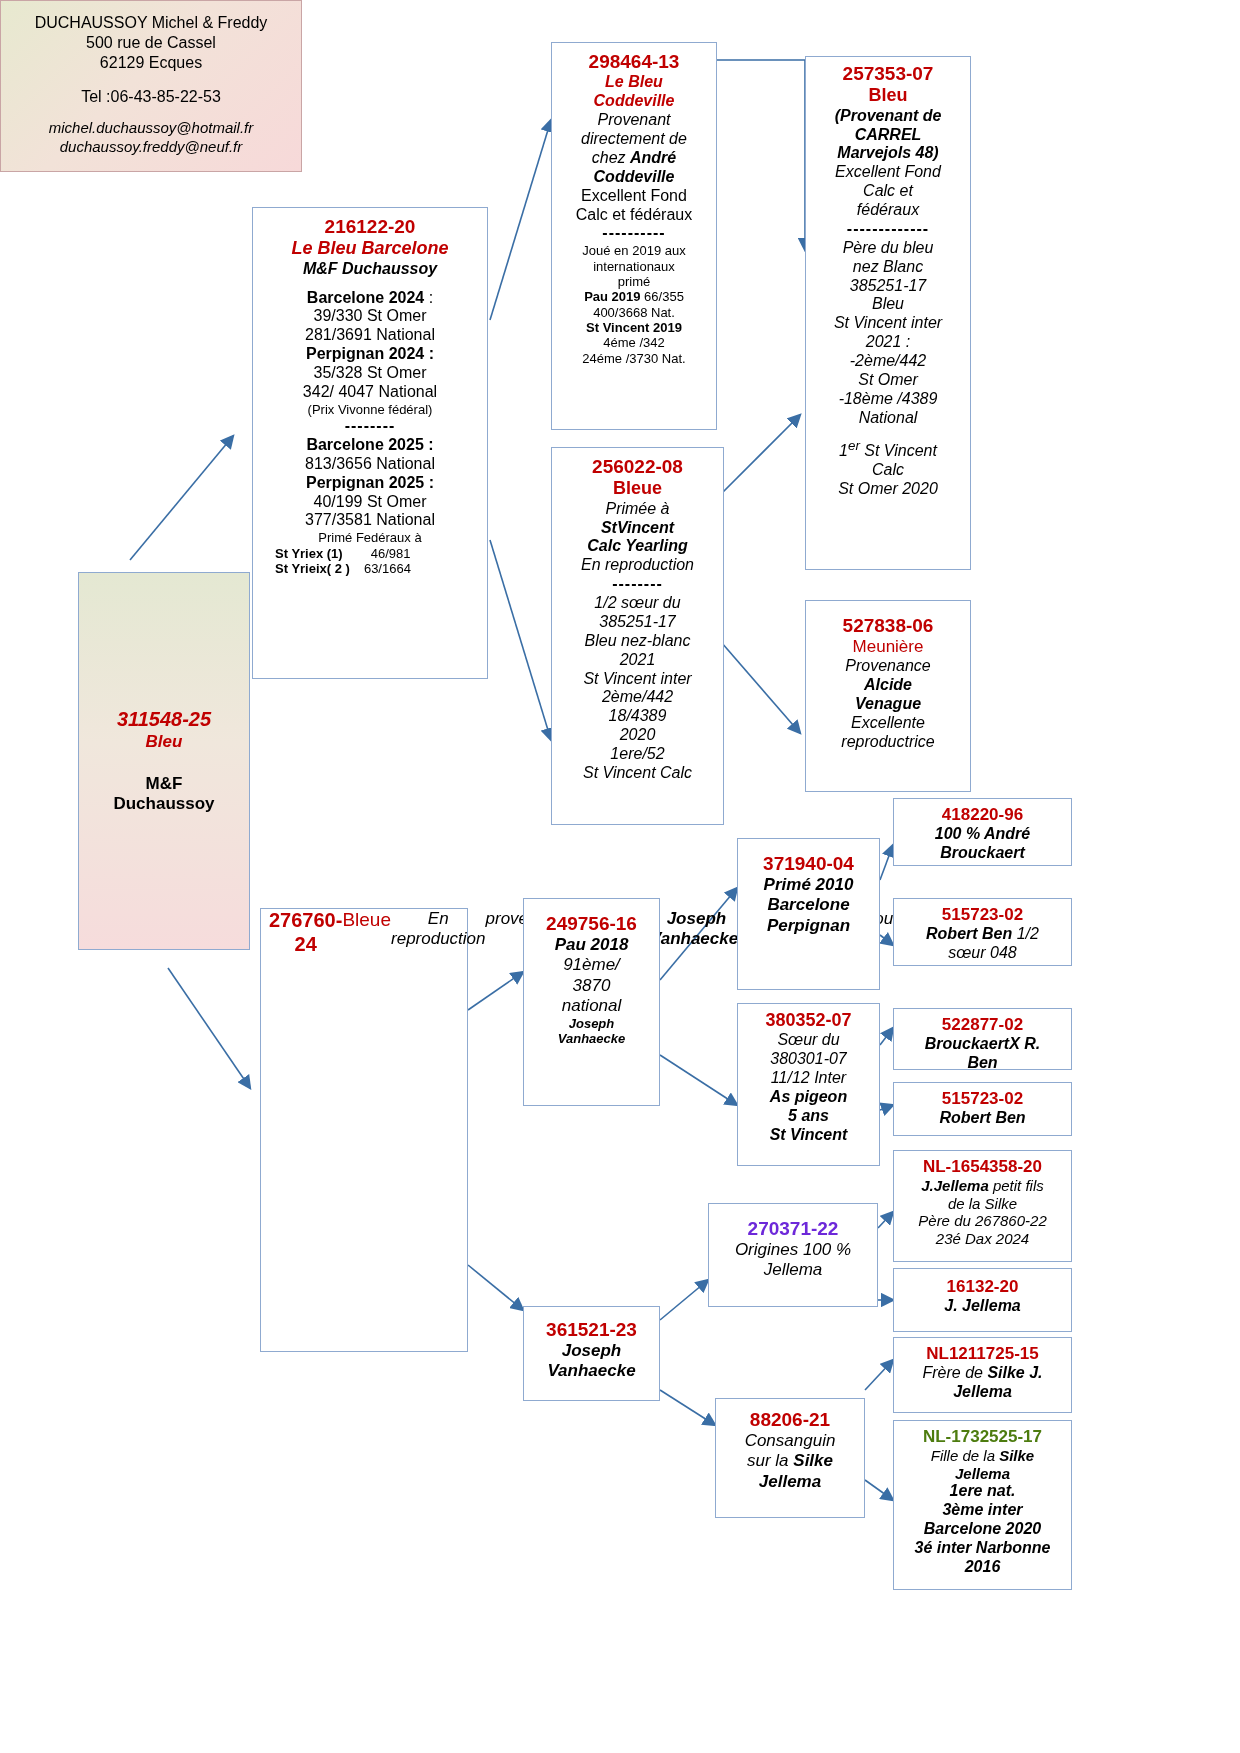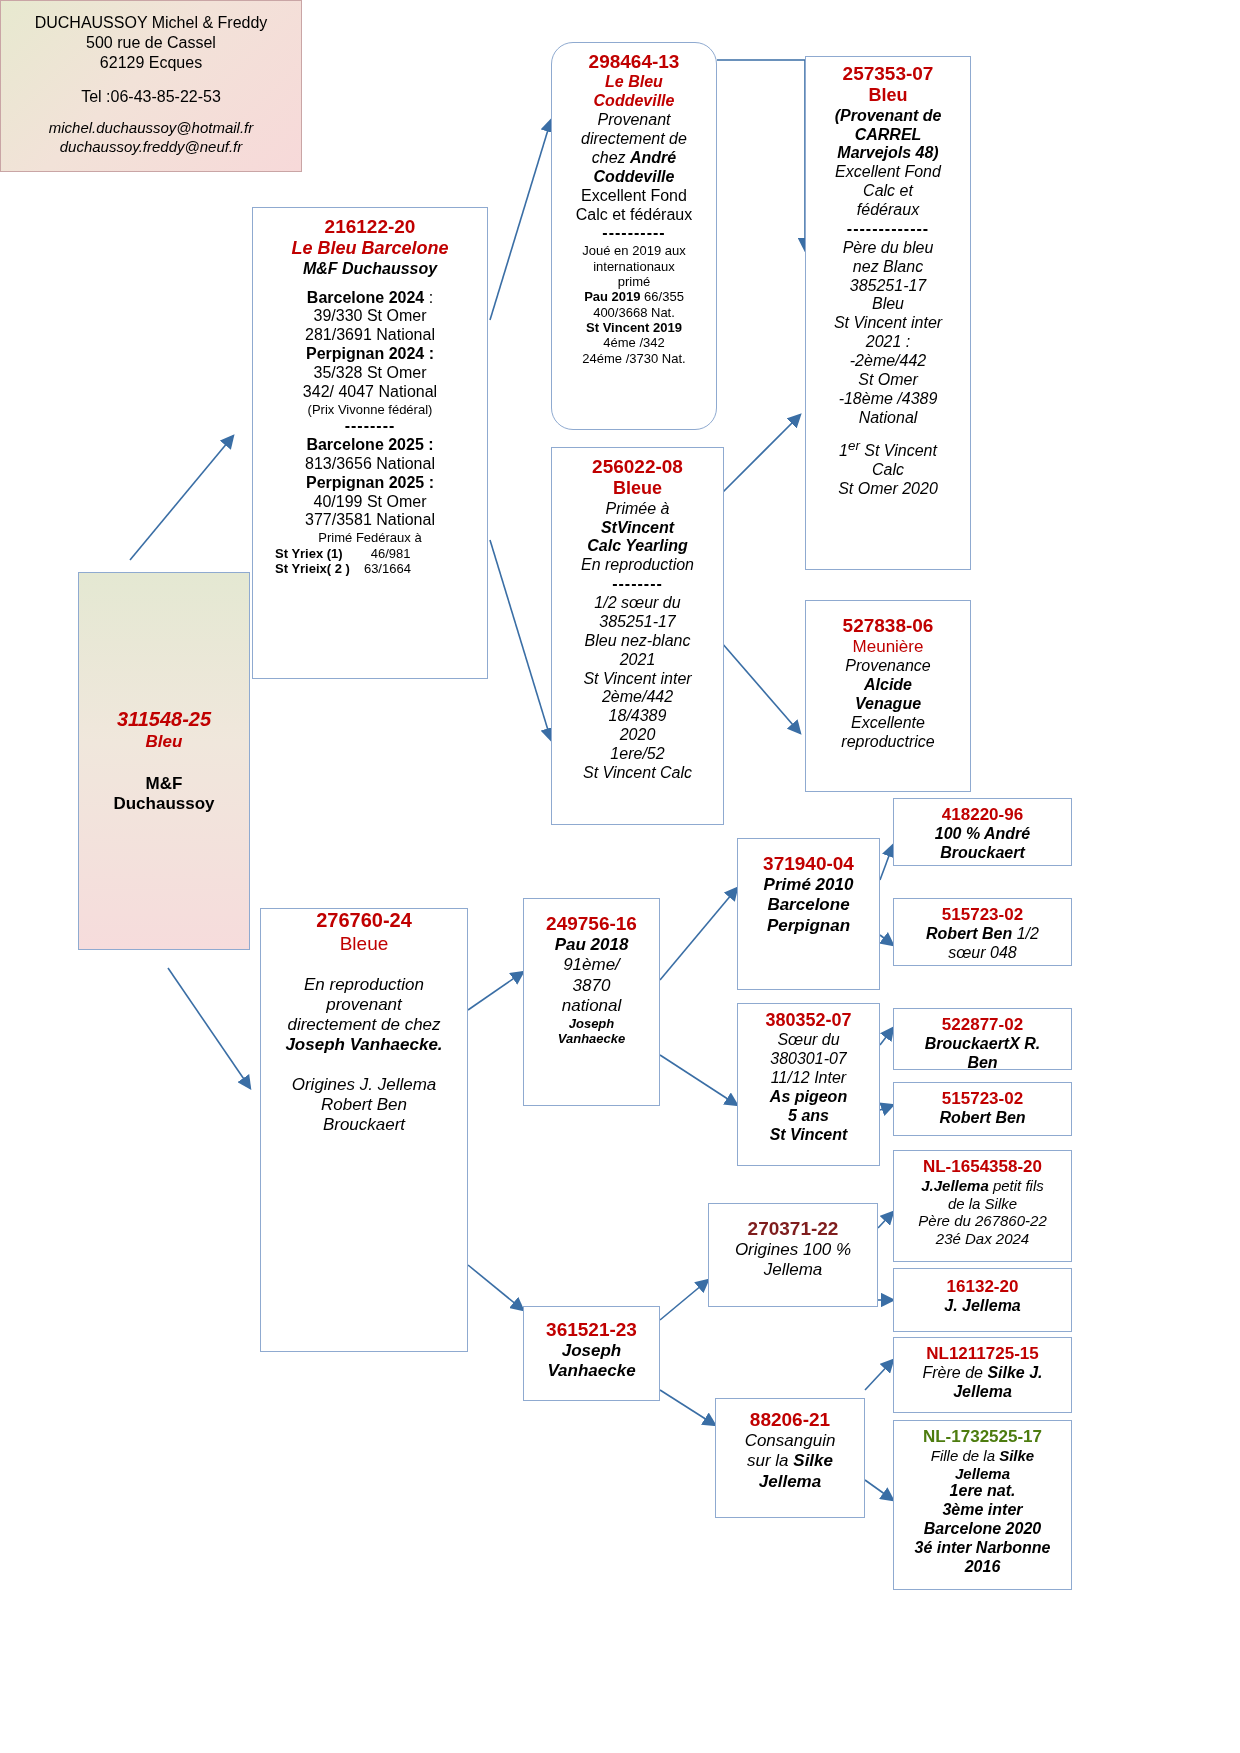--- a/index.html
+++ b/index.html
@@ -139,21 +139,21 @@
   <div class="b">Barcelone 2025 :</div>
   <div>813/3656 National</div>
   <div class="b">Perpignan 2025 :</div>
   <div>40/199 St Omer</div>
   <div>377/3581 National</div>
   <div class="sm">Primé Fedéraux à</div>
   <div class="sm" style="text-align:left;padding-left:18px"><b>St Yriex (1)</b><span style="display:inline-block;width:28px"></span><span>46/981</span></div>
   <div class="sm" style="text-align:left;padding-left:18px"><b>St Yrieix( 2 )</b><span style="display:inline-block;width:14px"></span><span>63/1664</span></div>
 </div>
 
-<div class="box" style="left:551px;top:42px;width:166px;height:388px;font-size:16px;padding:8px 3px 0;border-radius:22px;">
+<div class="box" style="left:551px;top:42px;width:166px;height:388px;font-size:16px;padding:8px 3px 0;">
   <div style="font-size:19px;font-weight:bold;color:#c00000">298464-13</div>
   <div class="bi red">Le Bleu</div>
   <div class="bi red">Coddeville</div>
   <div class="i">Provenant</div>
   <div class="i">directement de</div>
   <div class="i"><span>chez </span><b>André</b></div>
   <div class="bi">Coddeville</div>
   <div>Excellent Fond</div>
   <div>Calc et fédéraux</div>
   <div class="dash">----------</div>
@@ -216,21 +216,21 @@
 <div class="box" style="left:805px;top:584px;width:166px;height:192px;font-size:16px;padding:14px 3px 0;margin-top:16px;">
   <div style="font-size:19px;font-weight:bold;color:#c00000">527838-06</div>
   <div style="font-size:17px;color:#c00000">Meunière</div>
   <div class="i">Provenance</div>
   <div class="bi">Alcide</div>
   <div class="bi">Venague</div>
   <div class="i">Excellente</div>
   <div class="i">reproductrice</div>
 </div>
 
-<div class="box" style="left:260px;top:908px;width:208px;height:444px;font-size:17px;padding:0 8px;display:flex;flex-direction:column;justify-content:flex-start;">
+<div class="box" style="left:260px;top:908px;width:208px;height:444px;font-size:17px;padding:0 8px;display:flex;flex-direction:row;justify-content:flex-start;">
   <div style="font-size:20px;font-weight:bold;color:#c00000">276760-24</div>
   <div style="font-size:19px;color:#c00000">Bleue</div>
   <span class="sp"></span>
     <span class="sp"></span>
   <div class="i">En reproduction</div>
   <div class="i">provenant</div>
   <div class="i">directement de chez</div>
   <div class="bi">Joseph Vanhaecke.</div>
   <span class="sp"></span>
     <span class="sp"></span>
@@ -283,21 +283,21 @@
   <div class="bi">BrouckaertX R.</div>
   <div class="bi">Ben</div>
 </div>
 
 <div class="box" style="left:893px;top:1082px;width:179px;height:54px;font-size:16px;padding:6px 3px 0;">
   <div style="font-size:17px;font-weight:bold;color:#c00000">515723-02</div>
   <div class="bi">Robert Ben</div>
 </div>
 
 <div class="box" style="left:708px;top:1203px;width:170px;height:104px;font-size:17px;padding:14px 3px 0;">
-  <div style="font-size:19px;font-weight:bold;color:#7f1d1d">270371-22</div>
+  <div style="font-size:19px;font-weight:bold;color:#6d28d9">270371-22</div>
   <div class="i">Origines 100 %</div>
   <div class="i">Jellema</div>
 </div>
 
 <div class="box" style="left:523px;top:1306px;width:137px;height:95px;font-size:17px;padding:12px 3px 0;">
   <div style="font-size:19px;font-weight:bold;color:#c00000">361521-23</div>
   <div class="bi">Joseph</div>
   <div class="bi">Vanhaecke</div>
 </div>
 

